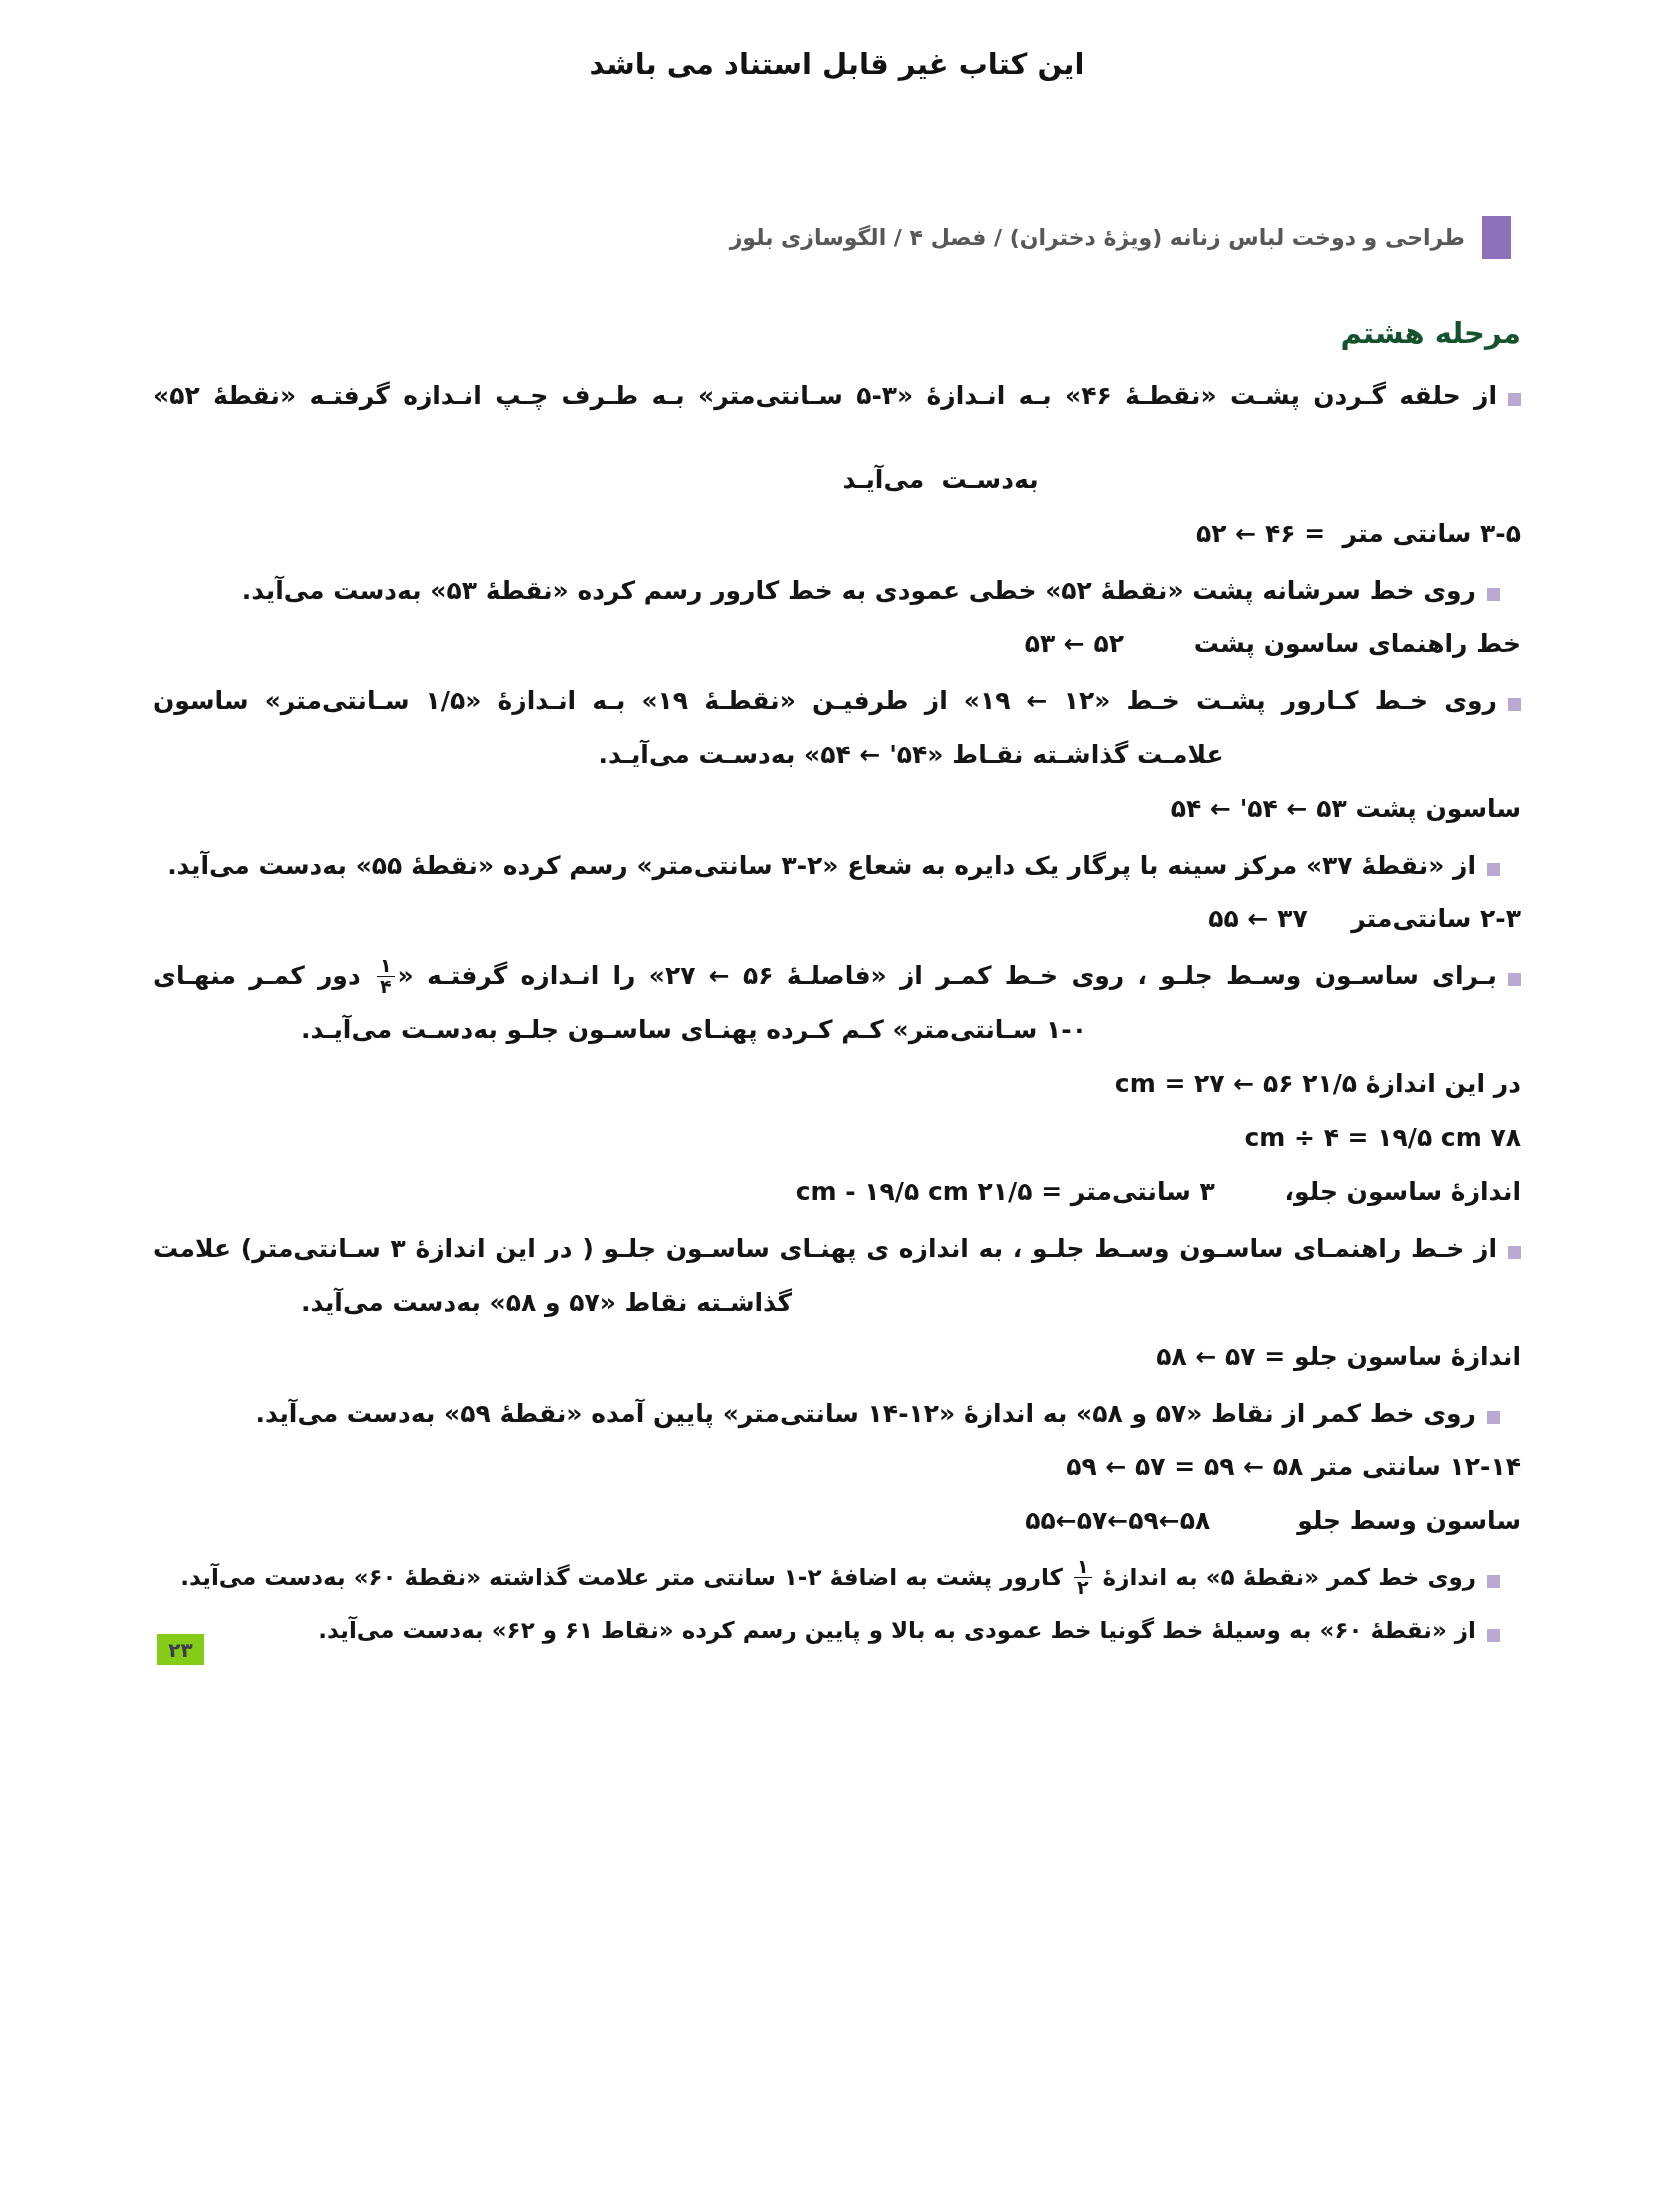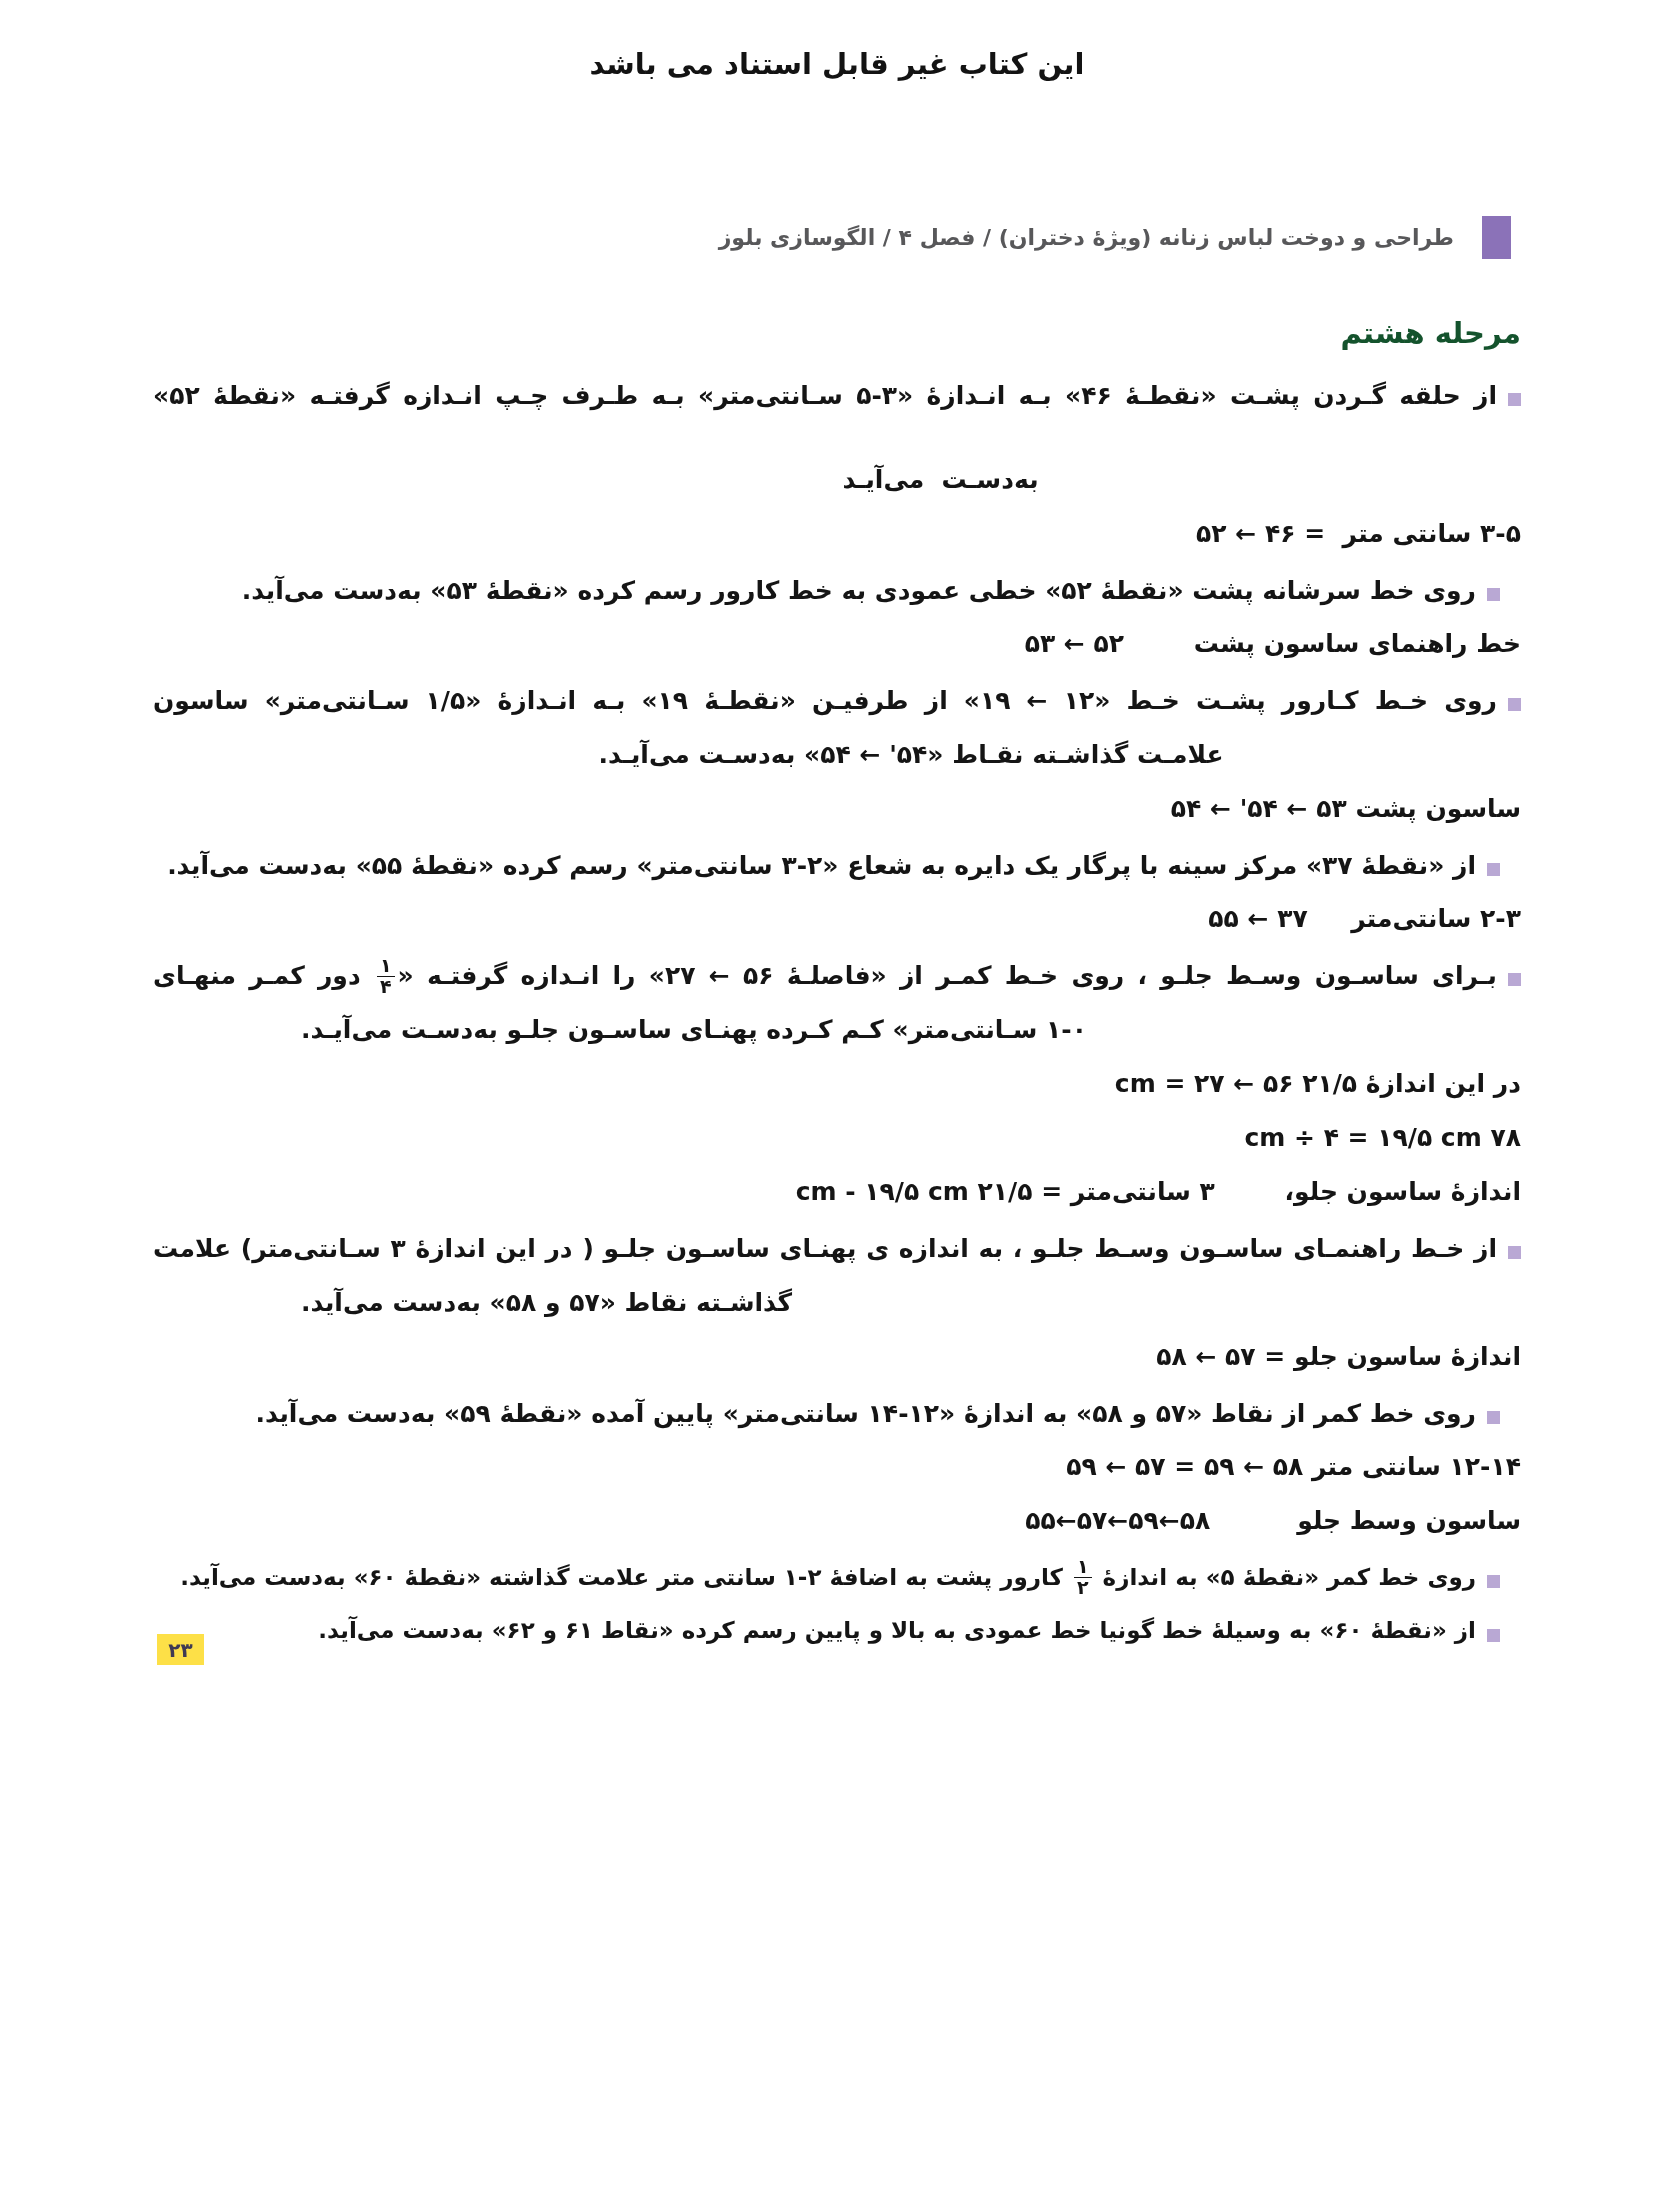--- a/index.html
+++ b/index.html
@@ -36,21 +36,20 @@
   
   .breadcrumb-row {
     position: absolute;
     top: 216px;
     right: 0;
     left: 0;
     display: flex;
     flex-direction: row;
     align-items: center;
     padding-right: 163px;
-    gap: 11px;
   }
   .breadcrumb-marker {
     width: 29px;
     height: 43px;
     background: #8b72b8;
     flex: 0 0 auto;
   }
   .breadcrumb-text {
     margin-right: 17px;
     font-size: 22px;
@@ -137,21 +136,21 @@
   .frac .num { padding: 0 3px; }
   .frac .den { padding: 0 3px; border-top: 1.5px solid #151515; }
 
   
   .page-number {
     position: absolute;
     left: 157px;
     bottom: 118px;
     width: 47px;
     height: 31px;
-    background: #fde047;
+    background: #84cc16;
     color: #3f3a53;
     font-size: 20px;
     font-weight: 700;
     display: flex;
     align-items: center;
     justify-content: center;
   }
 </style>
 </head>
 <body>

